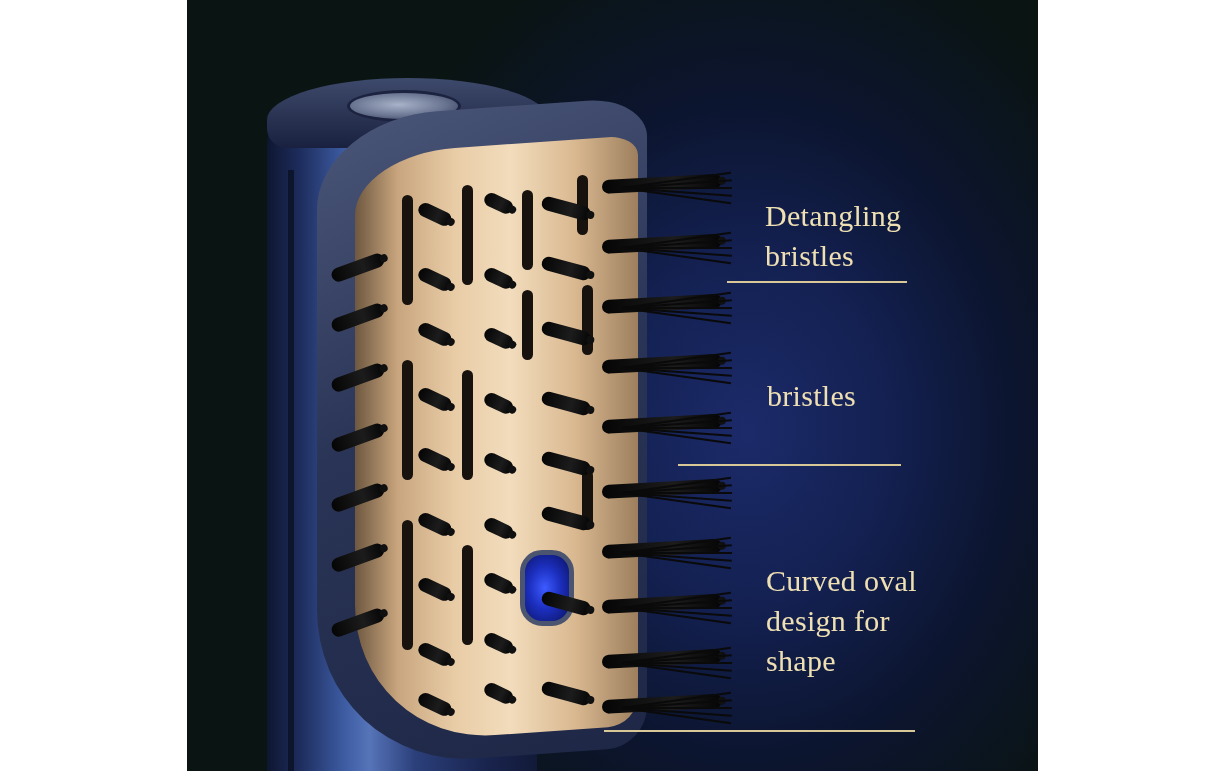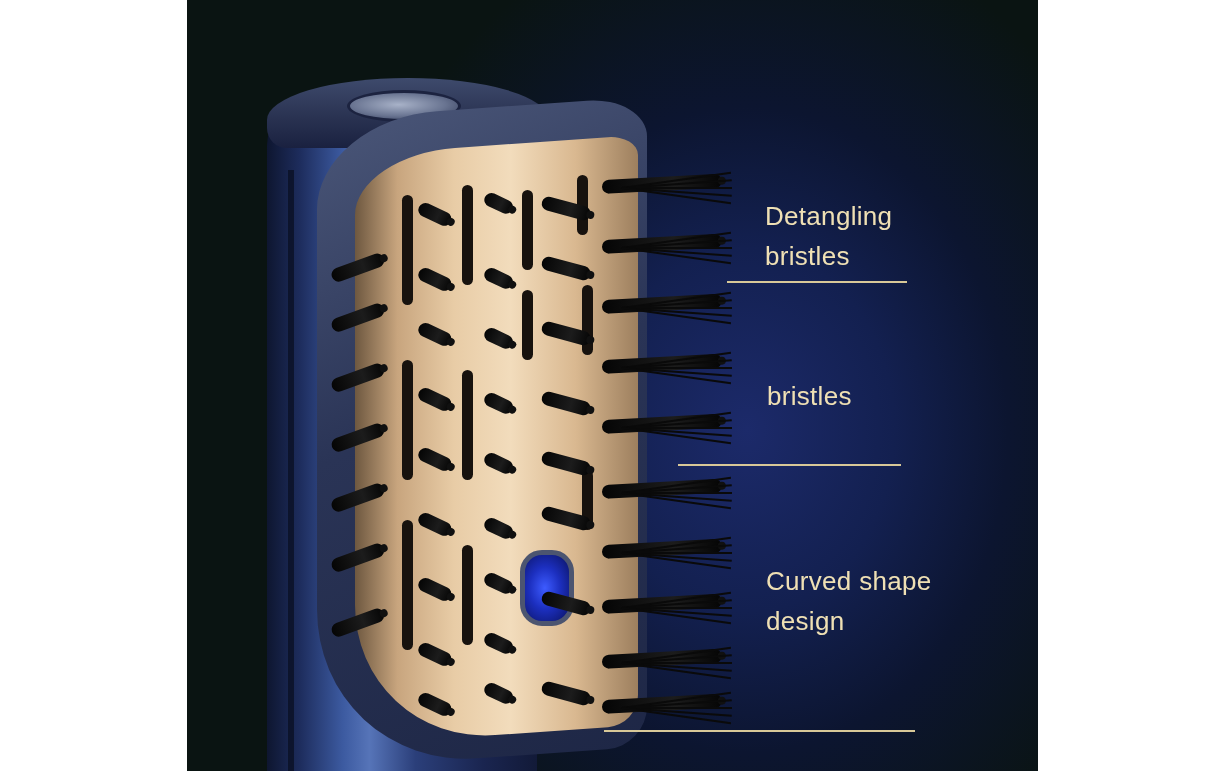--- a/index.html
+++ b/index.html
@@ -61,22 +61,22 @@
     .fan {
       position: absolute; height: 2px; background: #0a0a0a; transform-origin: left center;
     }
     .window {
       position: absolute; left: 333px; top: 550px; width: 44px; height: 66px; border-radius: 22px;
       background: radial-gradient(ellipse at 45% 50%, #3d5bff 0%, #1c2fbf 45%, #0a1260 100%);
       border: 5px solid #4c5570;
     }
     
     .label {
-      position: absolute; color: #efe0b4; font-family: Liberation Sans, sans-serif; font-weight: 300;
-      font-size: 26px; line-height: 40px; letter-spacing: 0.3px;
+      position: absolute; color: #efe0b4; font-family: Liberation Serif, serif; font-weight: 300;
+      font-size: 30px; line-height: 40px; letter-spacing: 0.3px;
     }
     .label .line { display: block; }
     .rule { position: absolute; height: 2px; background: #d8c898; }
   </style>
 </head>
 <body>
 
 <div class="photo">
   <div class="handle"></div>
   <div class="handle-seam"></div>
@@ -91,22 +91,23 @@
     <span class="line">bristles</span>
   </div>
   <div class="rule" style="left:540px; top:281px; width:180px;"></div>
 
   <div class="label" style="left:580px; top:376px;">
     <span class="line">bristles</span>
   </div>
   <div class="rule" style="left:491px; top:464px; width:223px;"></div>
 
   <div class="label" style="left:579px; top:561px;">
-    <span class="line">Curved shape</span>
-    <span class="line">design</span>
+    <span class="line">Curved oval</span>
+    <span class="line">design for</span>
+    <span class="line">shape</span>
   </div>
   <div class="rule" style="left:417px; top:730px; width:311px;"></div>
 <div class="vent" style="left: 215px; top: 195px; height: 110px;"></div>
     <div class="vent" style="left: 215px; top: 360px; height: 120px;"></div>
     <div class="vent" style="left: 215px; top: 520px; height: 130px;"></div>
     <div class="vent" style="left: 275px; top: 185px; height: 100px;"></div>
     <div class="vent" style="left: 275px; top: 370px; height: 110px;"></div>
     <div class="vent" style="left: 275px; top: 545px; height: 100px;"></div>
     <div class="vent" style="left: 335px; top: 190px; height: 80px;"></div>
     <div class="vent" style="left: 335px; top: 290px; height: 70px;"></div>

